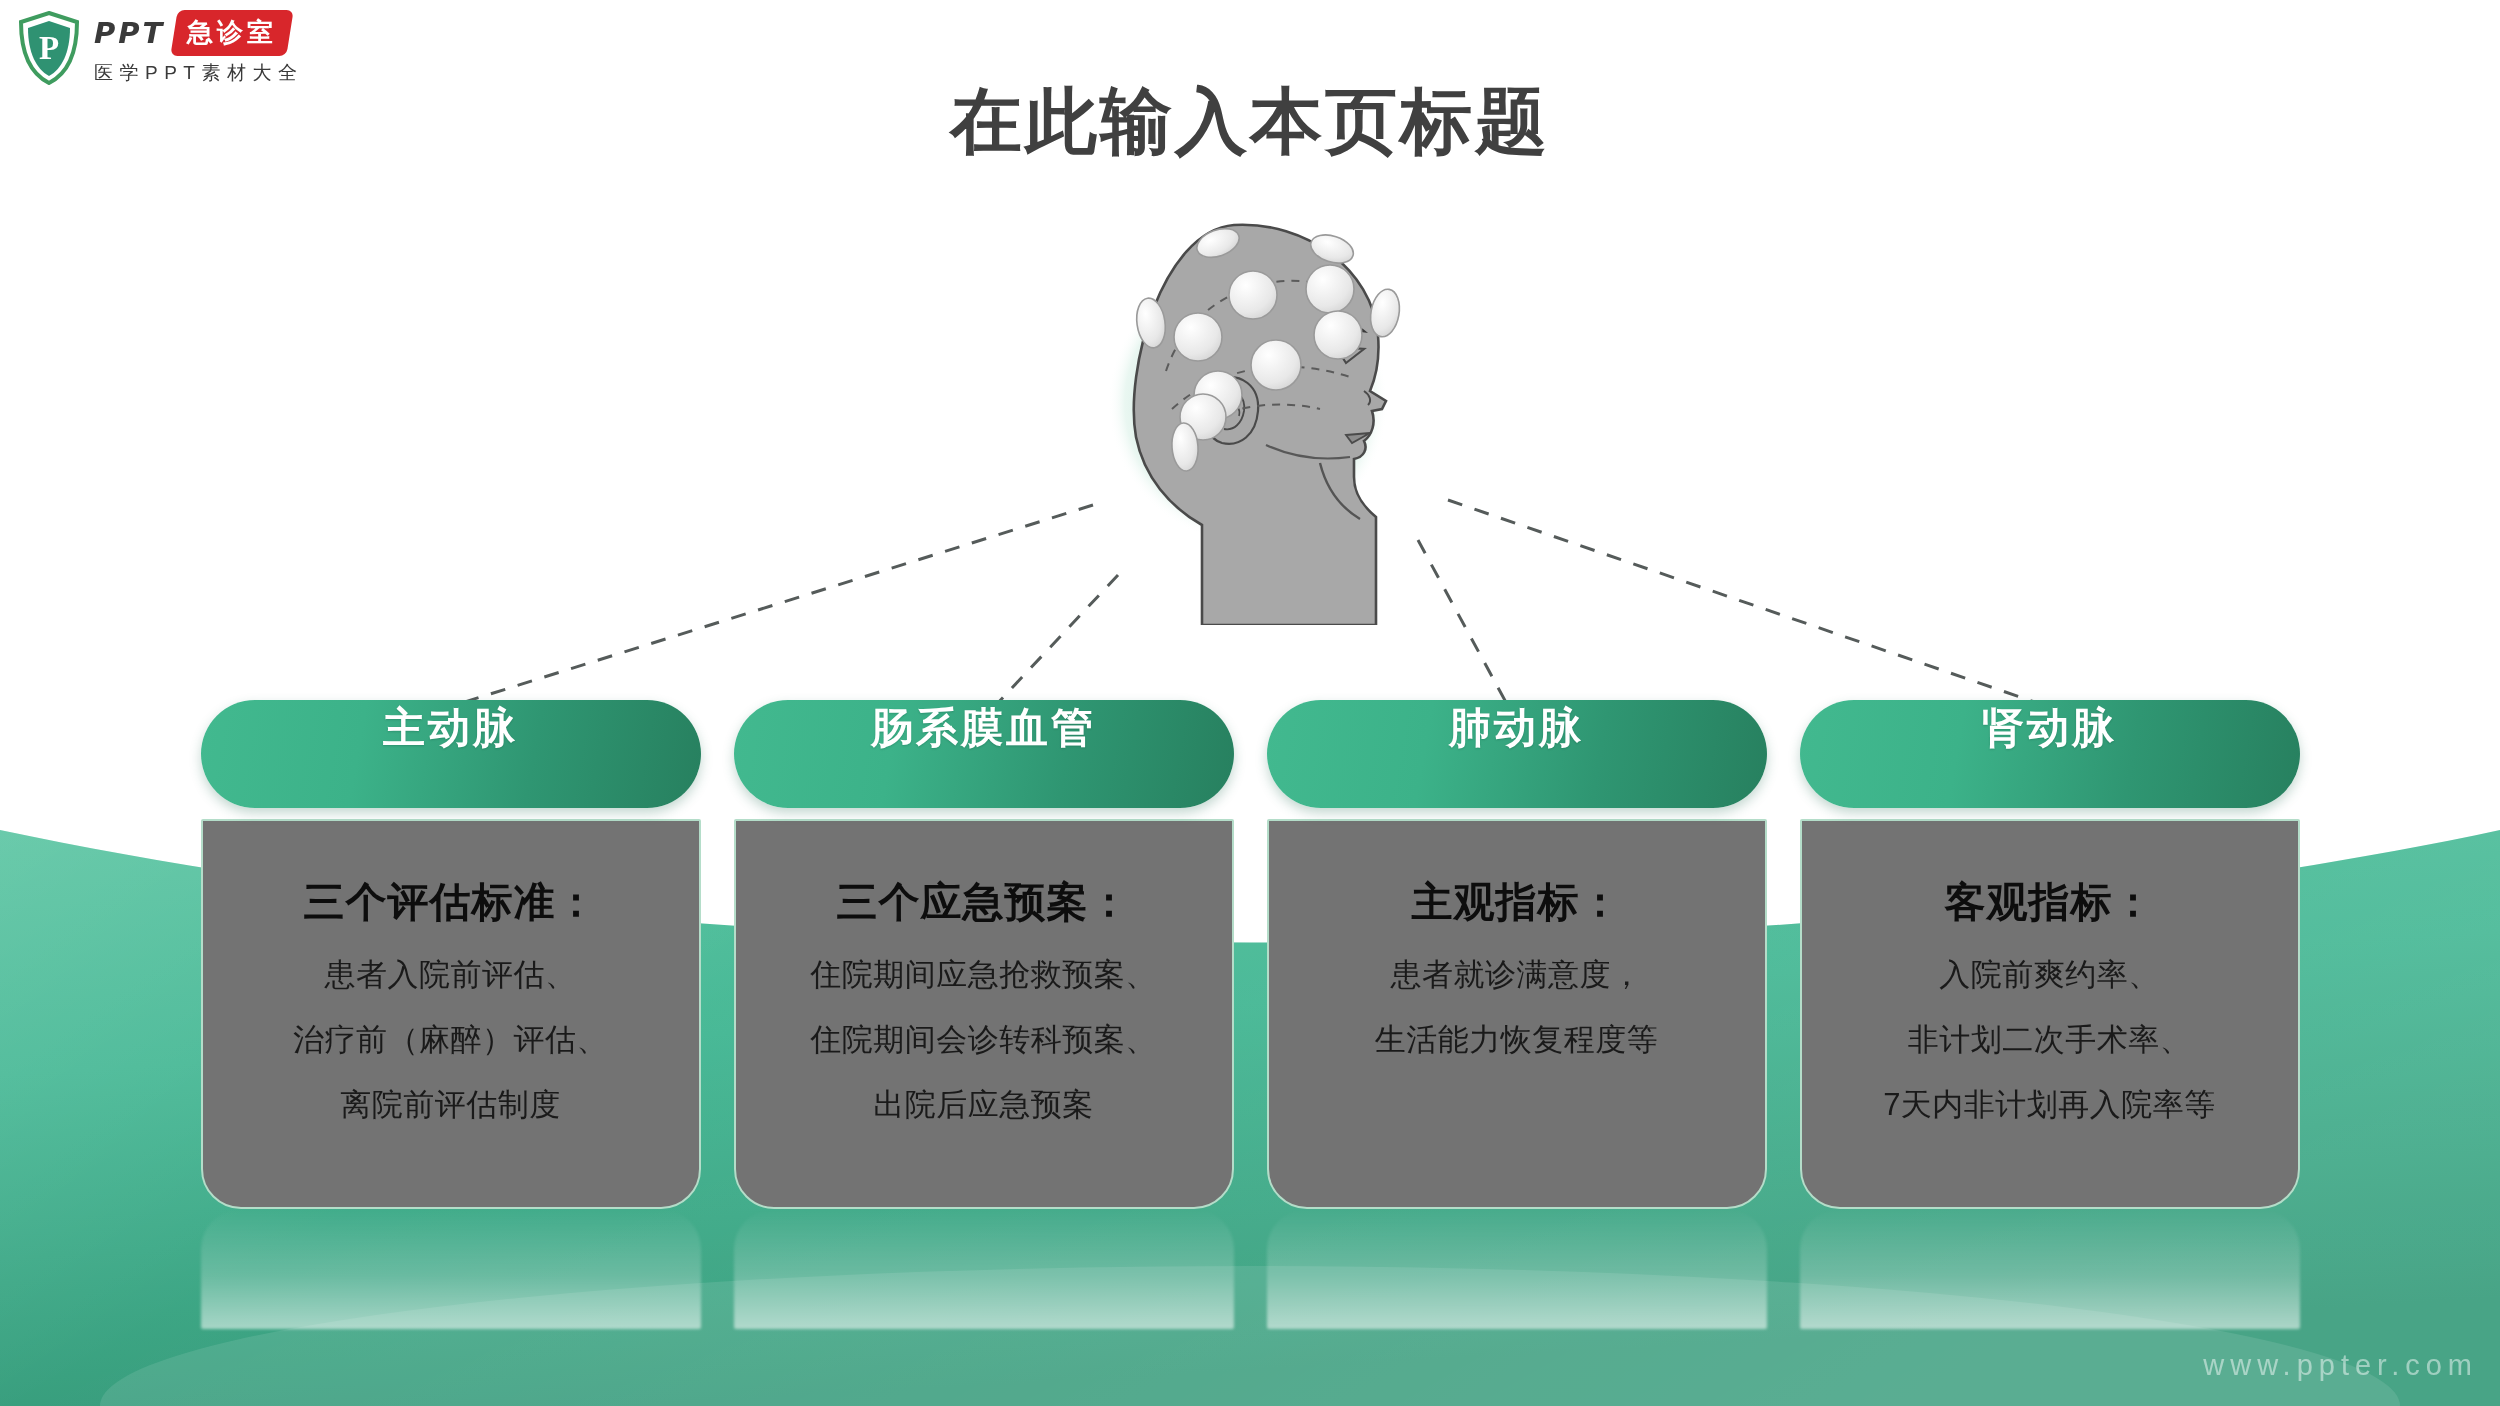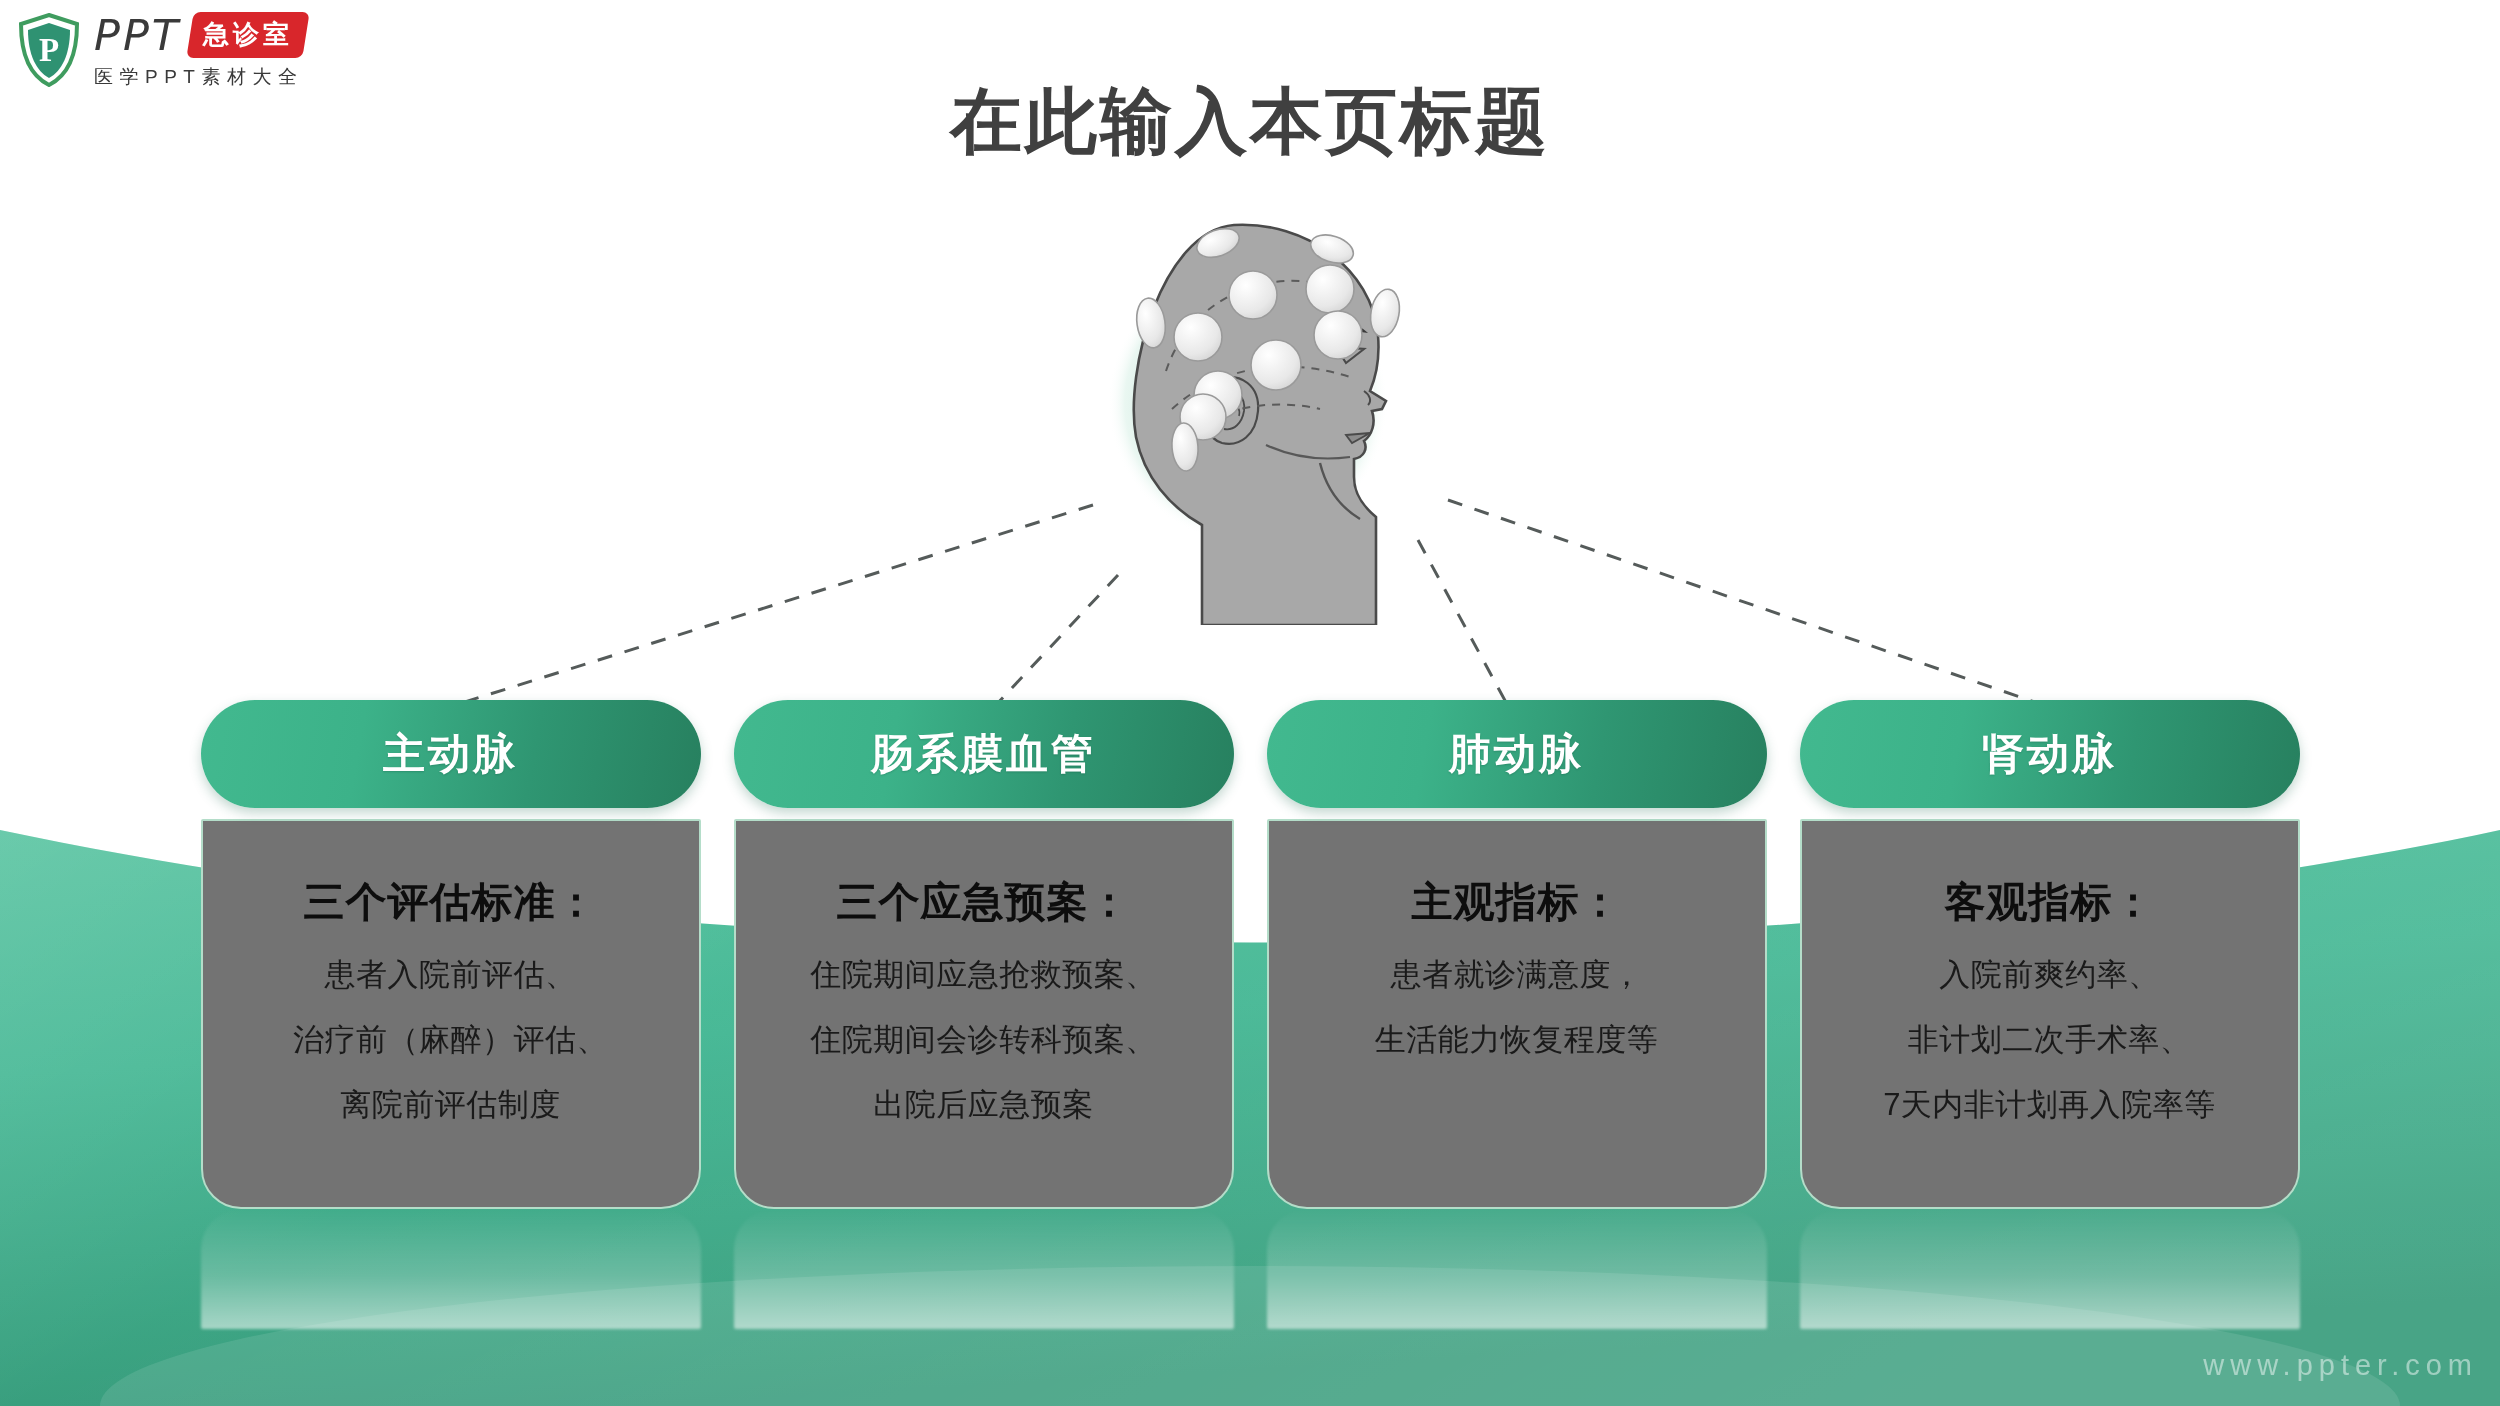--- a/index.html
+++ b/index.html
@@ -27,21 +27,21 @@
   
   .logo {
     position: absolute; left: 18px; top: 10px;
     display: flex; align-items: center; gap: 14px;
     z-index: 40;
   }
   .logo-shield { width: 62px; height: 74px; }
   .logo-text { display: flex; flex-direction: column; gap: 4px; }
   .logo-row1 { display: flex; align-items: center; gap: 9px; }
   .logo-ppt {
-    font-size: 43px; font-weight: normal; color: #3a3a3a;
+    font-size: 29px; font-weight: bold; color: #3a3a3a;
     letter-spacing: 3px; font-style: italic;
     font-family: "DejaVu Sans", sans-serif;
   }
   .logo-badge {
     background: #d8262b; color: #ffffff;
     font-size: 26px; font-weight: bold;
     padding: 5px 13px 6px 13px;
     border-radius: 7px;
     letter-spacing: 4px;
     transform: skewX(-9deg);
@@ -85,21 +85,21 @@
     gap: 33px;
     z-index: 25;
   }
   .col { width: 500px; position: relative; }
 
   .pill {
     position: relative;
     height: 108px; border-radius: 54px;
     background: linear-gradient(100deg, #42b98f 0%, #3cb289 32%, #2f9672 66%, #27805f 100%);
     box-shadow: 0 5px 12px rgba(40,110,85,0.28);
-    display: flex; align-items: center; justify-content: center;
+    display: flex; align-items: flex-start; justify-content: center;
     z-index: 3;
   }
   .pill-label {
     color: #ffffff; font-size: 42px; font-weight: bold;
     letter-spacing: 3px;
     text-shadow: 0 1px 2px rgba(0,60,40,0.22);
   }
 
   .card {
     position: relative;

